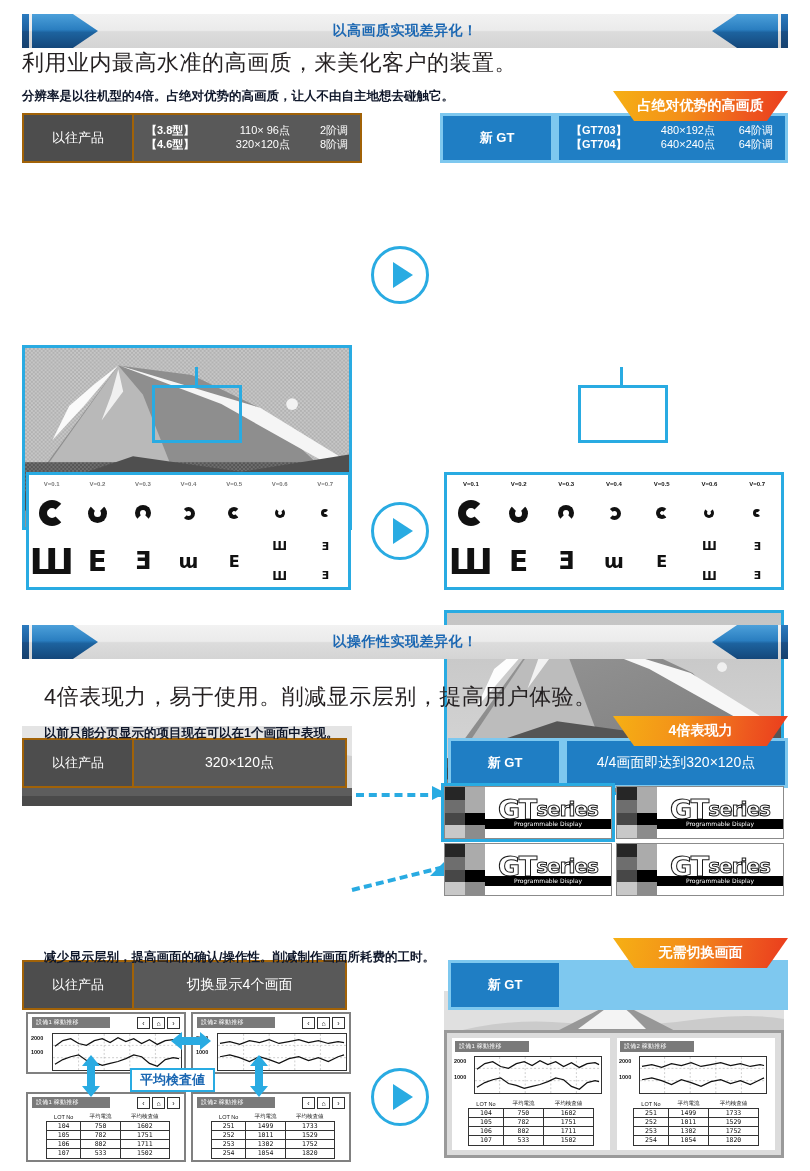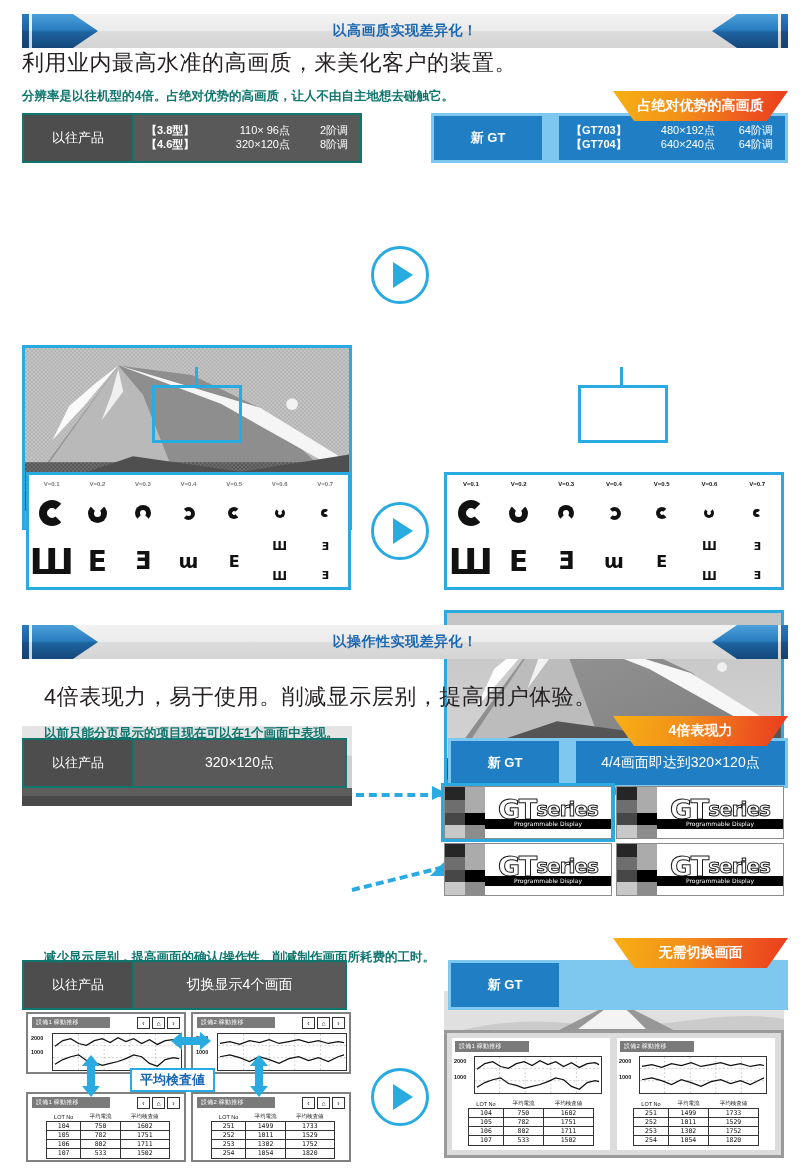--- a/index.html
+++ b/index.html
@@ -43,43 +43,43 @@
   .arrow-r .arrow-head { right:10px; clip-path:polygon(100% 0,38% 0,0 50%,38% 100%,100% 100%); }
 
   
   .headline {
     margin:16px 22px 0 22px;
     font-size:22px; font-weight:400; letter-spacing:.5px; color:#231f20;
     line-height:1.18;
   }
   .lead {
     margin:12px 22px 0 22px;
-    font-size:12.5px; font-weight:bold; color:#0f766e;
+    font-size:12.5px; font-weight:bold; color:#0f172a;
     position:relative; z-index:2;
   }
 
   
   .spec-row { position:relative; margin:8px 22px 0 22px; height:50px; }
   .spec-old {
     position:absolute; left:0; top:0;
-    display:flex; height:50px; background:#0f766e;
+    display:flex; height:50px; background:#a16207;
     padding:2px; gap:2px;
   }
   .spec-old .tag {
     width:108px; display:flex; align-items:center; justify-content:center;
     background:#4d4d4d; color:#ffffff; font-size:13px;
   }
   .spec-old .body {
     background:#595959; color:#ffffff; padding:4px 12px;
     display:flex; flex-direction:column; justify-content:center; gap:1px;
   }
   .spec-new {
     position:absolute; right:0; top:0;
     display:flex; height:50px; background:#7ec8ef;
-    padding:3px; gap:17px;
+    padding:3px; gap:8px;
   }
   .spec-new .tag {
     width:108px; display:flex; align-items:center; justify-content:center;
     background:#1f7ec4; color:#ffffff; font-size:13px; font-weight:bold;
   }
   .spec-new .body {
     background:#1f7ec4; color:#ffffff; padding:4px 12px;
     display:flex; flex-direction:column; justify-content:center; gap:1px;
   }
   .specline { display:flex; font-size:11px; white-space:nowrap; line-height:1.25; }

